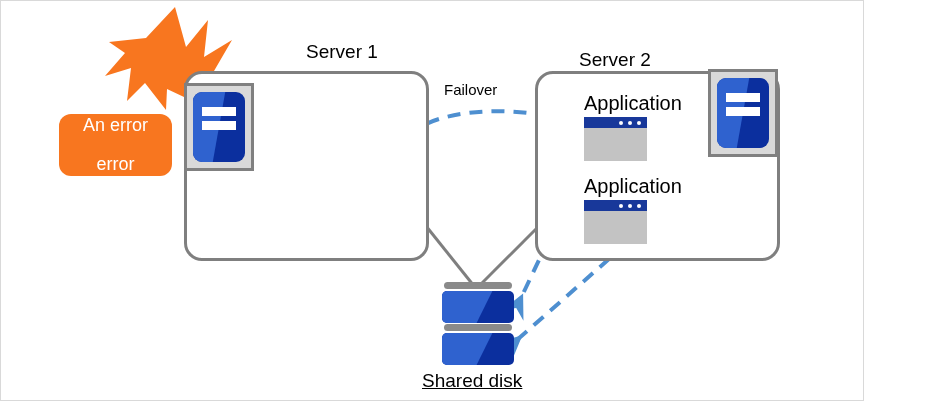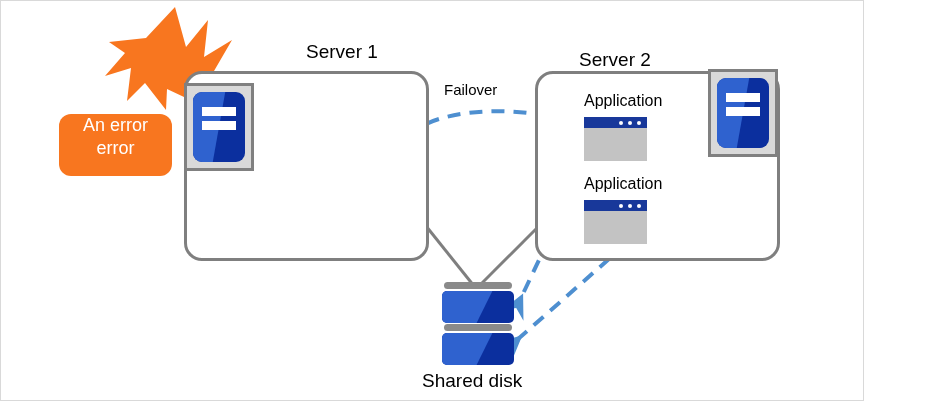--- a/index.html
+++ b/index.html
@@ -27,24 +27,25 @@
   .label {
     position: absolute;
     color: #000000;
     font-family: "Liberation Sans", sans-serif;
     white-space: nowrap;
   }
   .server-title {
     font-size: 19px;
   }
   .app-title {
-    font-size: 16px;
+    font-size: 20px;
   }
   .disk-title {
     font-size: 19px;
+    text-decoration: underline;
   }
   .failover-title {
     font-size: 15px;
   }
   
   .server-box {
     position: absolute;
     border: 3px solid #7f7f7f;
     border-radius: 18px;
     background: #ffffff;
@@ -146,21 +147,21 @@
     position: absolute;
     background: #f8761f;
     border-radius: 12px;
     color: #ffffff;
     font-size: 18px;
     line-height: 23px;
     text-align: center;
     display: flex;
     flex-direction: column;
     align-items: center;
-    justify-content: flex-start;
+    justify-content: space-between;
     box-sizing: border-box;
   }
 </style>
 </head>
 <body>
 
 <div id="canvas">
 
   <svg id="svg-layer" viewBox="0 0 948 401">
     <defs>

